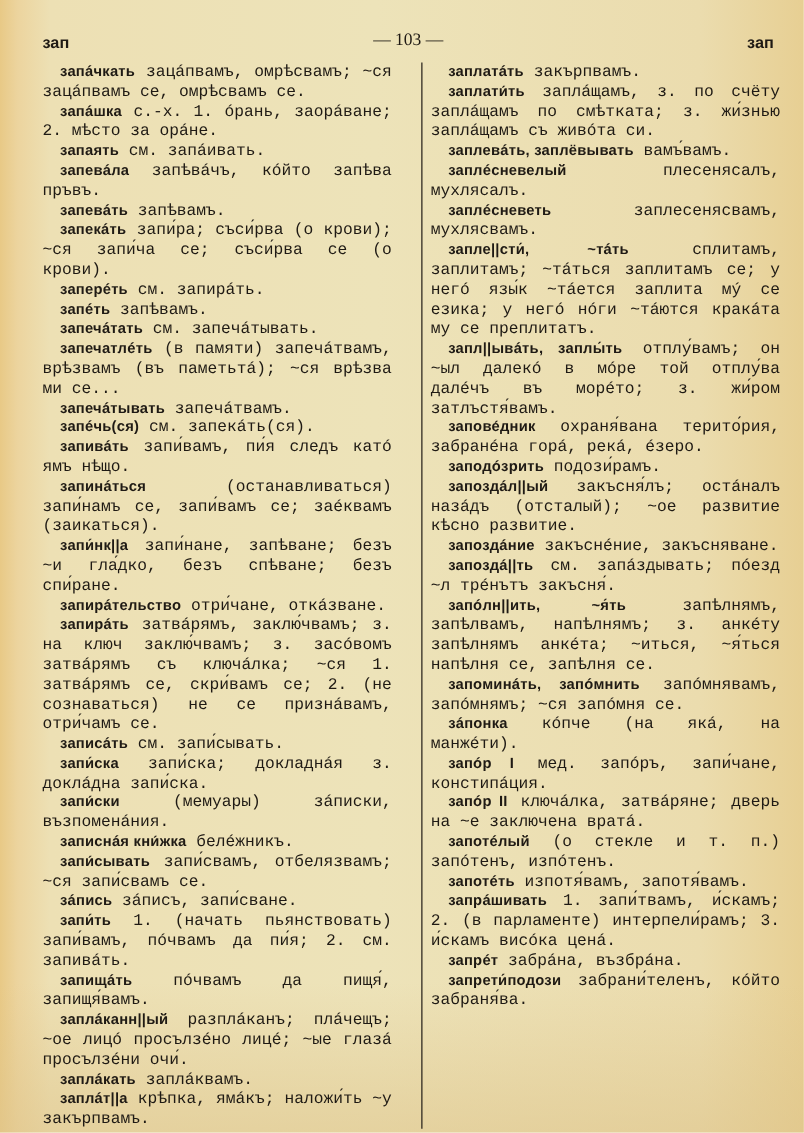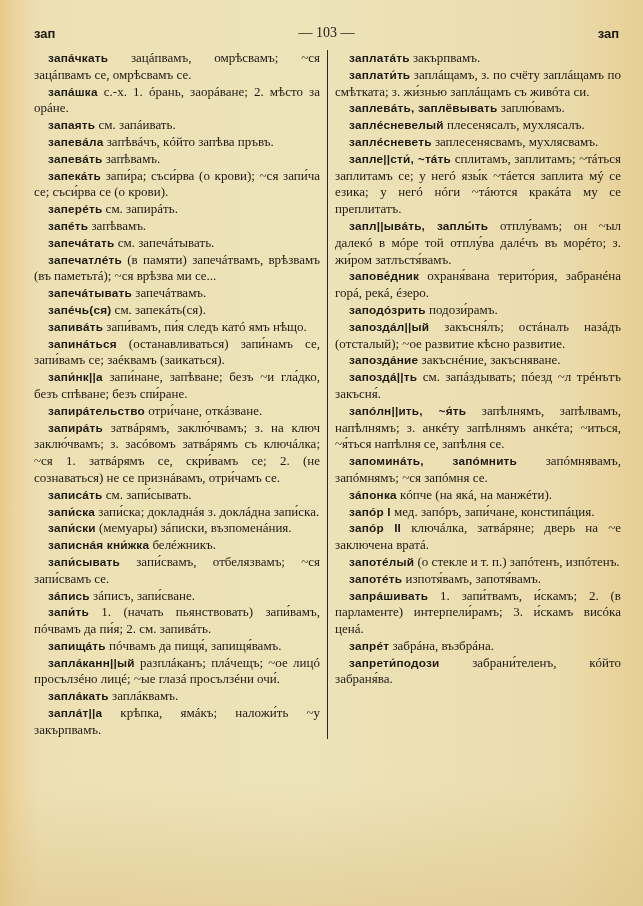--- a/index.html
+++ b/index.html
@@ -22,24 +22,24 @@
     text-align: center;
   }
   .header .guide { font-weight:bold; font-size:13px; }
   .header .pageno { font-family:"Liberation Serif", serif; font-size:14px; }
   .columns {
     position:absolute; top:50px; left:34px; width:590px;
     display:flex;
   }
   .col { width:286px; font-size:12.2px; line-height:15.8px; text-align:justify; }
   .col.left { padding-right:7px; }
-  .col.right { padding-left:7px; border-left:1.5px solid #2a241c; margin-left:0; }
+  .col.right { padding-left:7px; border-left:1.5px solid #2a241c; margin-left:16px; }
   .entry { text-indent:14px; margin:0; }
   .hw { font-family:"Liberation Sans", "DejaVu Sans", sans-serif; font-weight:bold; font-size:11.8px; letter-spacing:0.2px; }
-  .tr { font-family:Liberation Serif, serif; font-size:13px; }
+  .tr { font-family:Liberation Mono, monospace; font-size:13px; }
 </style>
 </head>
 <body>
 
 <div class="page-shade"></div>
 
 <div class="header">
   <span class="guide">зап</span>
   <span class="pageno">— 103 —</span>
   <span class="guide">зап</span>
@@ -72,21 +72,21 @@
       <p class="entry"><span class="hw">зáпись</span><span class="tr"> зáписъ, запи́сване.</span></p>
       <p class="entry"><span class="hw">запи́ть</span><span class="tr"> 1. (начать пьянствовать) запи́вамъ, пóчвамъ да пи́я; 2. см. запивáть.</span></p>
       <p class="entry"><span class="hw">запищáть</span><span class="tr"> пóчвамъ да пищя́, запищя́вамъ.</span></p>
       <p class="entry"><span class="hw">заплáканн||ый</span><span class="tr"> разплáканъ; плáчещъ; ~ое лицó просълзéно лицé; ~ые глазá просълзéни очи́.</span></p>
       <p class="entry"><span class="hw">заплáкать</span><span class="tr"> заплáквамъ.</span></p>
       <p class="entry"><span class="hw">заплáт||а</span><span class="tr"> крѣпка, ямáкъ; наложи́ть ~у закърпвамъ.</span></p>
     </div>
   <div class="col right" id="col-right">
       <p class="entry"><span class="hw">заплатáть</span><span class="tr"> закърпвамъ.</span></p>
       <p class="entry"><span class="hw">заплати́ть</span><span class="tr"> заплáщамъ, з. по счёту заплáщамъ по смѣтката; з. жи́знью заплáщамъ съ живóта си.</span></p>
-      <p class="entry"><span class="hw">заплевáть, заплёвывать</span><span class="tr"> заплю́вамъ.</span></p>
+      <p class="entry"><span class="hw">заплевáть, заплёвывать</span><span class="tr"> вамъ́вамъ.</span></p>
       <p class="entry"><span class="hw">заплéсневелый</span><span class="tr"> плесенясалъ, мухлясалъ.</span></p>
       <p class="entry"><span class="hw">заплéсневеть</span><span class="tr"> заплесенясвамъ, мухлясвамъ.</span></p>
       <p class="entry"><span class="hw">запле||сти́, ~тáть</span><span class="tr"> сплитамъ, заплитамъ; ~тáться заплитамъ се; у негó язы́к ~тáется заплита мý се езика; у негó нóги ~тáются кракáта му се преплитатъ.</span></p>
       <p class="entry"><span class="hw">запл||ывáть, заплы́ть</span><span class="tr"> отплу́вамъ; он ~ыл далекó в мóре той отплу́ва далéчъ въ морéто; з. жи́ром затлъстя́вамъ.</span></p>
       <p class="entry"><span class="hw">запове́дник</span><span class="tr"> охраня́вана терито́рия, забранéна горá, рекá, éзеро.</span></p>
       <p class="entry"><span class="hw">заподóзрить</span><span class="tr"> подози́рамъ.</span></p>
       <p class="entry"><span class="hw">запоздáл||ый</span><span class="tr"> закъсня́лъ; остáналъ назáдъ (отсталый); ~ое развитие кѣсно развитие.</span></p>
       <p class="entry"><span class="hw">запоздáние</span><span class="tr"> закъснéние, закъсняване.</span></p>
       <p class="entry"><span class="hw">запоздá||ть</span><span class="tr"> см. запáздывать; пóезд ~л трéнътъ закъсня́.</span></p>
       <p class="entry"><span class="hw">запóлн||ить, ~я́ть</span><span class="tr"> запѣлнямъ, запѣлвамъ, напѣлнямъ; з. анкéту запѣлнямъ анкéта; ~иться, ~я́ться напѣлня се, запѣлня се.</span></p>

